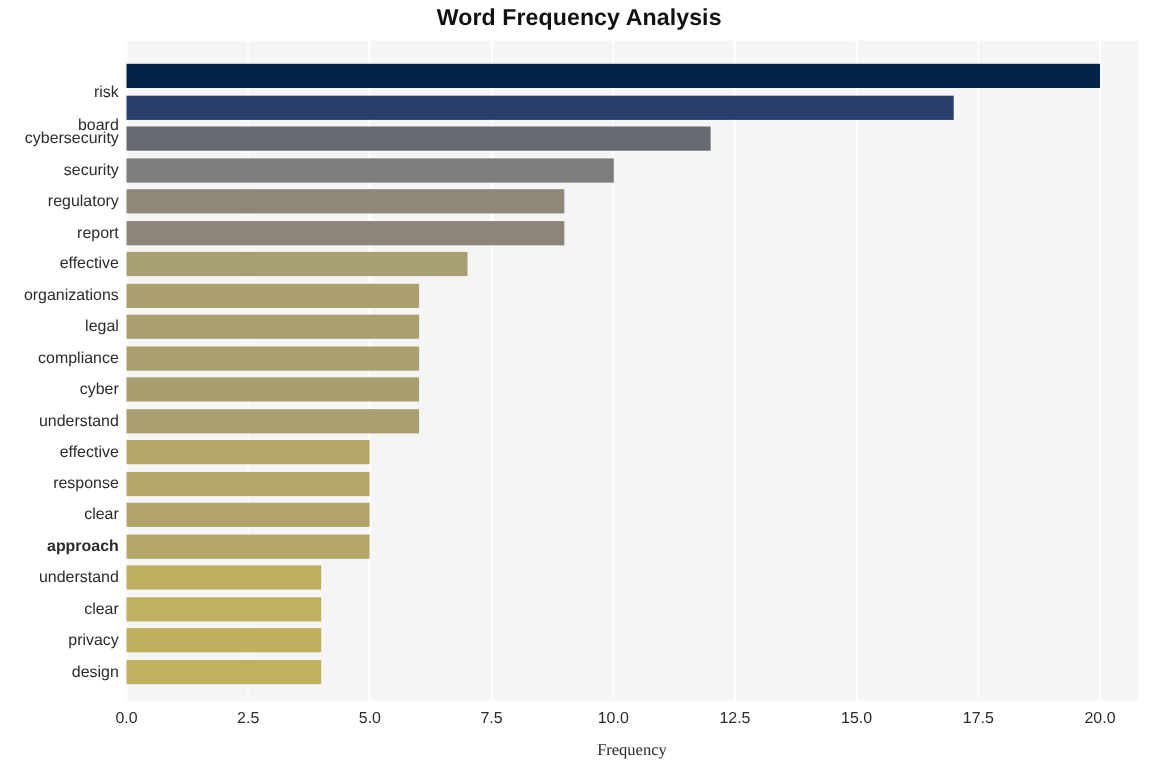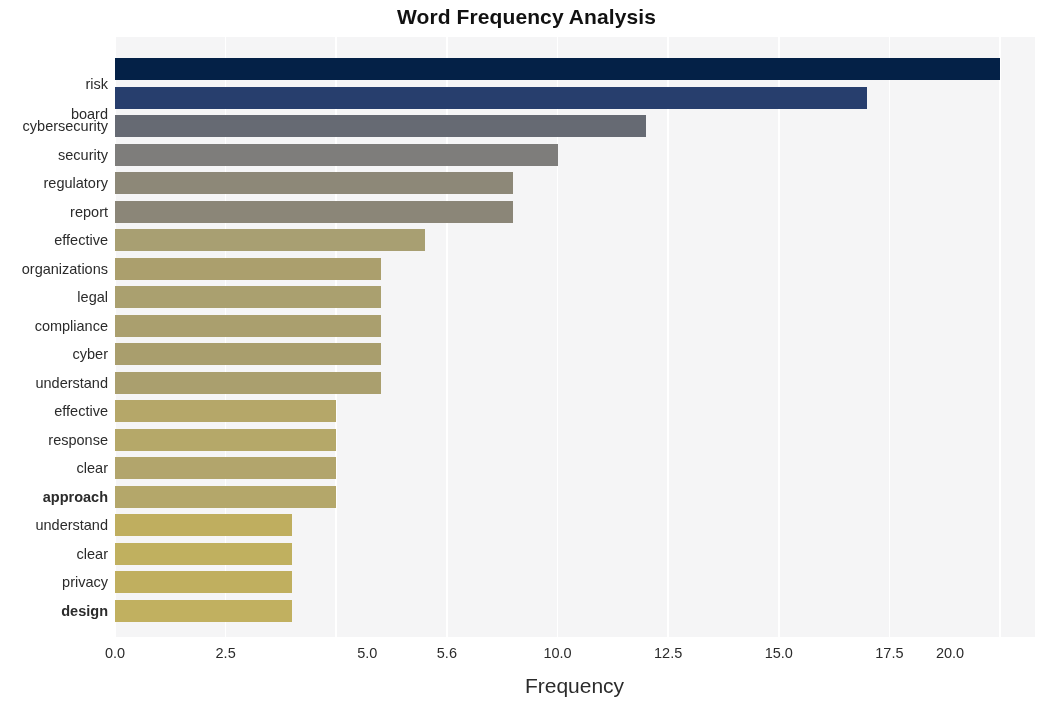--- a/index.html
+++ b/index.html
@@ -103,22 +103,23 @@
     color: #2b2b2b;
     white-space: nowrap;
   }
 
   #xaxis-title {
     position: absolute;
     left: 114px;
     top: 674px;
     width: 921px;
     text-align: center;
-    font-size: 21px;
+    font-size: 15px;
     color: #2b2b2b;
+    font-family: Liberation Serif, serif;
   }
 </style>
 </head>
 <body>
 
 <div id="figure">
 
   <div id="chart-title">Word Frequency Analysis</div>
 
   <div id="plot-area">
@@ -170,29 +171,29 @@
       <div class="ylabel" style="top: 281.5px;">compliance</div>
       <div class="ylabel" style="top: 310px;">cyber</div>
       <div class="ylabel" style="top: 338.5px;">understand</div>
       <div class="ylabel" style="top: 367px;">effective</div>
       <div class="ylabel" style="top: 395.5px;">response</div>
       <div class="ylabel" style="top: 424px;">clear</div>
       <div class="ylabel" style="top: 452.5px; font-weight: bold;">approach</div>
       <div class="ylabel" style="top: 481px;">understand</div>
       <div class="ylabel" style="top: 509.5px;">clear</div>
       <div class="ylabel" style="top: 538px;">privacy</div>
-      <div class="ylabel" style="top: 566.5px; font-weight: bold;">design</div>
+      <div class="ylabel" style="top: 566.5px;">design</div>
     </div>
   <div id="xlabels-layer">
       <div class="xlabel" style="left: 1px;">0.0</div>
       <div class="xlabel" style="left: 111.625px;">2.5</div>
-      <div class="xlabel" style="left: 222.25px; margin-left: 31px;">5.0</div>
-      <div class="xlabel" style="left: 332.875px;">5.6</div>
+      <div class="xlabel" style="left: 222.25px;">5.0</div>
+      <div class="xlabel" style="left: 332.875px;">7.5</div>
       <div class="xlabel" style="left: 443.5px;">10.0</div>
       <div class="xlabel" style="left: 554.125px;">12.5</div>
       <div class="xlabel" style="left: 664.75px;">15.0</div>
       <div class="xlabel" style="left: 775.375px;">17.5</div>
-      <div class="xlabel" style="left: 836px;">20.0</div>
+      <div class="xlabel" style="left: 886px;">20.0</div>
     </div>
 
   <div id="xaxis-title">Frequency</div>
 
 </div>
 
 </body></html>

